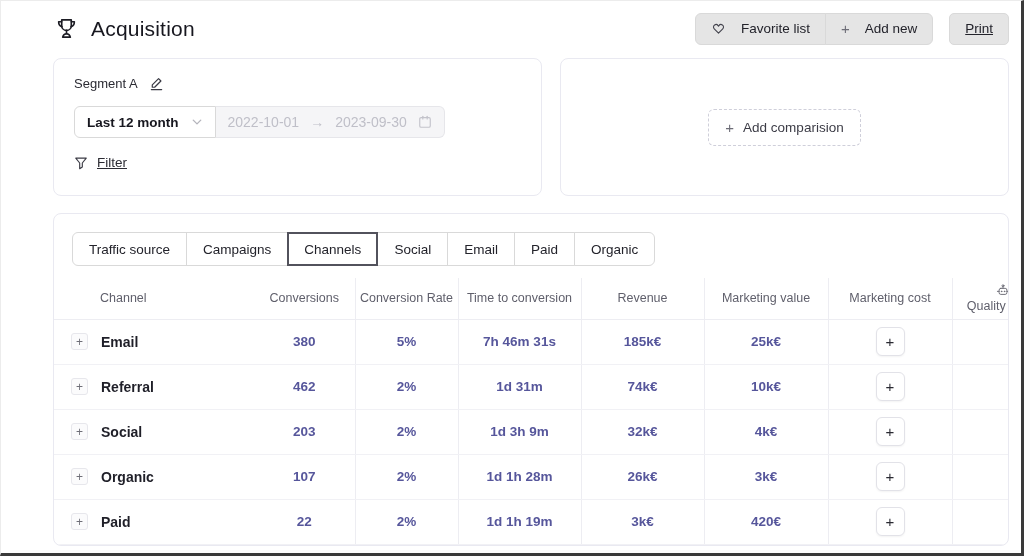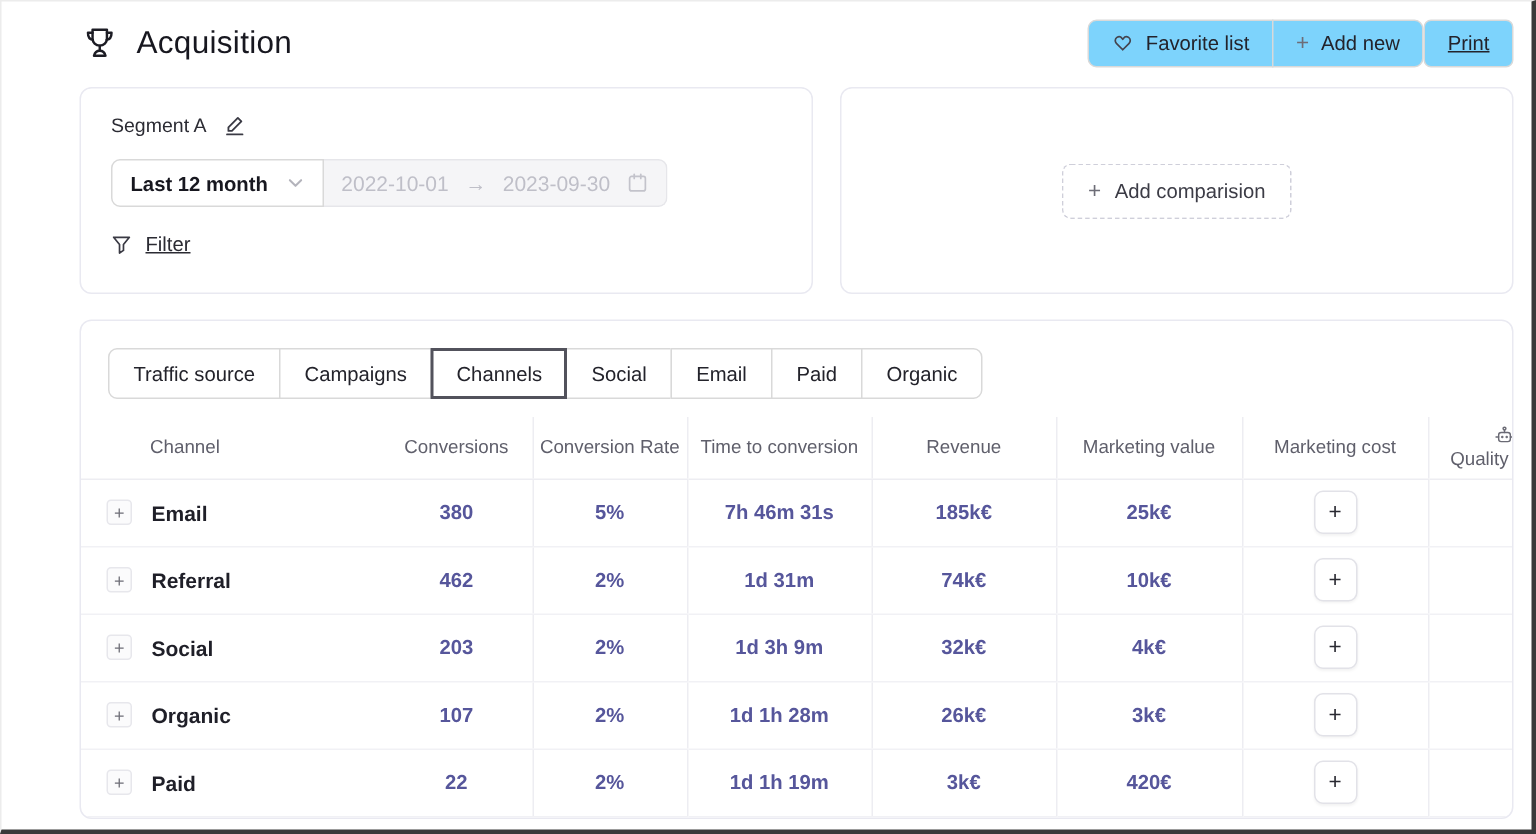--- a/index.html
+++ b/index.html
@@ -11,27 +11,27 @@
     border-top:1px solid #ececec; border-left:1px solid #ececec;
     border-right:3px solid #3a3a3a; border-bottom:3px solid #3a3a3a;padding-left:40px;
   }
 
   
   .topbar { display:flex; align-items:center; padding:11px 12px 0 14px; height:44px; }
   .title-wrap { display:flex; align-items:center; gap:13px; }
   .trophy { width:23px; height:23px; color:#1c1c24; }
   .page-title { font-size:21px; font-weight:500; color:#17171f; letter-spacing:.2px; }
   .topbar .spacer { flex:1; }
-  .btn { height:32px; display:inline-flex; align-items:center; gap:8px;
-         background:#7dd3fc; border:1px solid #d9d9d9; color:#23232b;
+  .btn { height:32px; display:inline-flex; align-items:center; gap:15px;
+         background:#e5e5e5; border:1px solid #d9d9d9; color:#23232b;
          font-size:13.5px; padding:0 15px; cursor:pointer; }
   .btn-group { display:inline-flex; }
   .btn-group .btn:first-child { border-radius:6px 0 0 6px; }
   .btn-group .btn:last-child { border-radius:0 6px 6px 0; margin-left:-1px; }
-  .btn.single { border-radius:5px; margin-left:0;text-decoration:underline; }
+  .btn.single { border-radius:5px; margin-left:16px;text-decoration:underline; }
   .heart-icon { width:15px; height:15px; color:#44444e; }
   .plus-glyph { color:#6d6d77; font-size:15px; font-weight:400; }
 
   
   .panels { display:flex; gap:18px; margin:13px 12px 0 12px; height:138px; }
   .panel { flex:1; border:1px solid #e9e9f1; border-radius:8px; background:#fff; }
   .panel.segment { padding:17px 20px; }
   .seg-row { display:flex; align-items:center; gap:11px; font-size:13px; color:#2b2b33; }
   .pencil-icon { width:15px; height:15px; color:#3a3a44; cursor:pointer; }
   .date-row { display:inline-flex; margin-top:15px; height:32px; }

